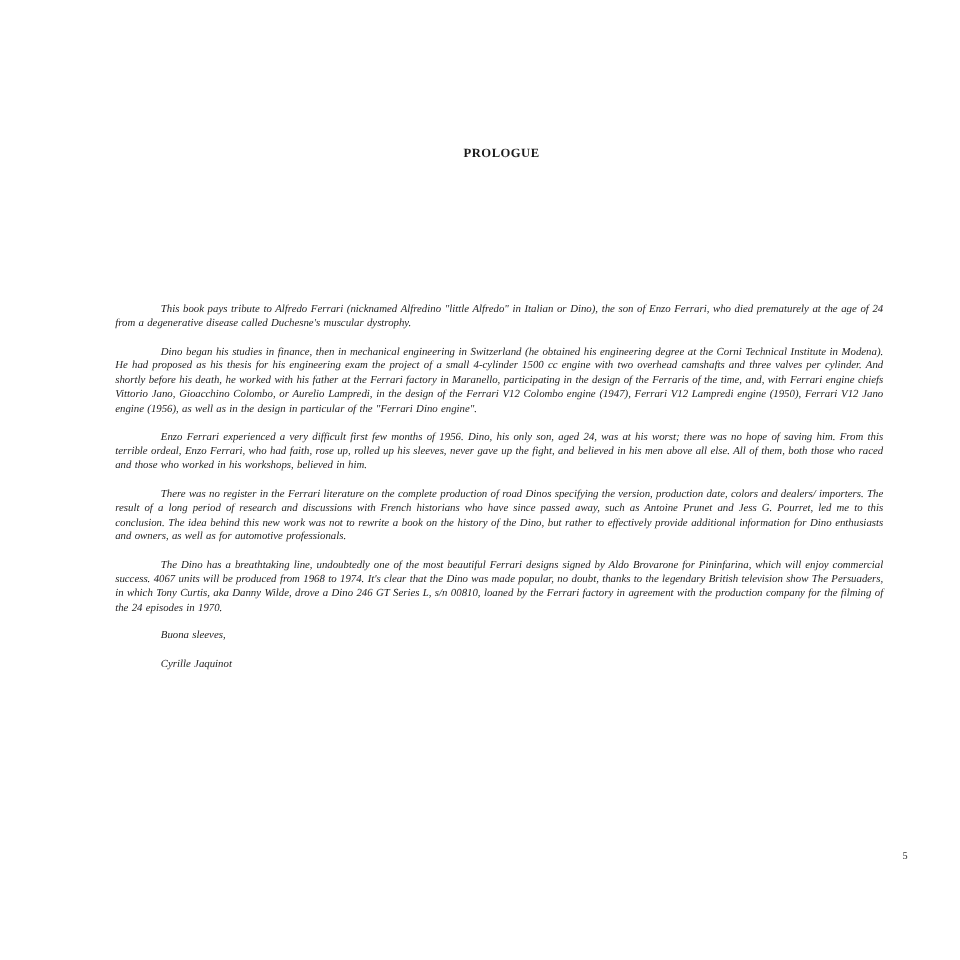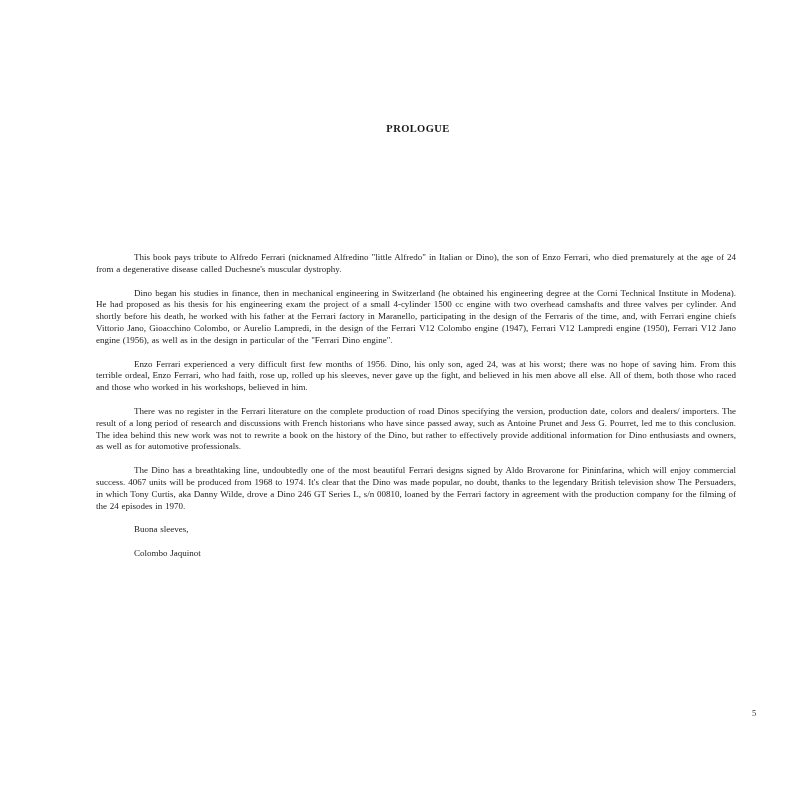--- a/index.html
+++ b/index.html
@@ -28,20 +28,21 @@
     color: #1a1a1a;
   }
   .text-column {
     position: absolute;
     top: 252px;
     left: 96px;
     width: 640px;
   }
   .text-column p {
     margin: 0 0 12px 0;
+    font-style: italic;
     font-size: 9px;
     line-height: 11.8px;
     text-align: justify;
     text-indent: 38px;
     color: #1c1c1c;
     word-spacing: 0.5px;
   }
   .text-column p.closing-line,
   .text-column p.signature-line {
     text-align: left;
@@ -64,18 +65,18 @@
 
   <div class="prologue-heading">PROLOGUE</div>
 
   <div class="text-column">
     <p>This book pays tribute to Alfredo Ferrari (nicknamed Alfredino "little Alfredo" in Italian or Dino), the son of Enzo Ferrari, who died prematurely at the age of 24 from a degenerative disease called Duchesne's muscular dystrophy.</p>
     <p>Dino began his studies in finance, then in mechanical engineering in Switzerland (he obtained his engineering degree at the Corni Technical Institute in Modena). He had proposed as his thesis for his engineering exam the project of a small 4-cylinder 1500 cc engine with two overhead camshafts and three valves per cylinder. And shortly before his death, he worked with his father at the Ferrari factory in Maranello, participating in the design of the Ferraris of the time, and, with Ferrari engine chiefs Vittorio Jano, Gioacchino Colombo, or Aurelio Lampredi, in the design of the Ferrari V12 Colombo engine (1947), Ferrari V12 Lampredi engine (1950), Ferrari V12 Jano engine (1956), as well as in the design in particular of the "Ferrari Dino engine".</p>
     <p>Enzo Ferrari experienced a very difficult first few months of 1956. Dino, his only son, aged 24, was at his worst; there was no hope of saving him. From this terrible ordeal, Enzo Ferrari, who had faith, rose up, rolled up his sleeves, never gave up the fight, and believed in his men above all else. All of them, both those who raced and those who worked in his workshops, believed in him.</p>
     <p>There was no register in the Ferrari literature on the complete production of road Dinos specifying the version, production date, colors and dealers/ importers. The result of a long period of research and discussions with French historians who have since passed away, such as Antoine Prunet and Jess G. Pourret, led me to this conclusion. The idea behind this new work was not to rewrite a book on the history of the Dino, but rather to effectively provide additional information for Dino enthusiasts and owners, as well as for automotive professionals.</p>
     <p>The Dino has a breathtaking line, undoubtedly one of the most beautiful Ferrari designs signed by Aldo Brovarone for Pininfarina, which will enjoy commercial success. 4067 units will be produced from 1968 to 1974. It's clear that the Dino was made popular, no doubt, thanks to the legendary British television show The Persuaders, in which Tony Curtis, aka Danny Wilde, drove a Dino 246 GT Series L, s/n 00810, loaned by the Ferrari factory in agreement with the production company for the filming of the 24 episodes in 1970.</p>
     <p class="closing-line">Buona sleeves,</p>
-    <p class="signature-line">Colombo Jaquinot</p>
+    <p class="signature-line">Cyrille Jaquinot</p>
   </div>
 
   <div class="page-number">5</div>
 
 </div>
 
 </body></html>

